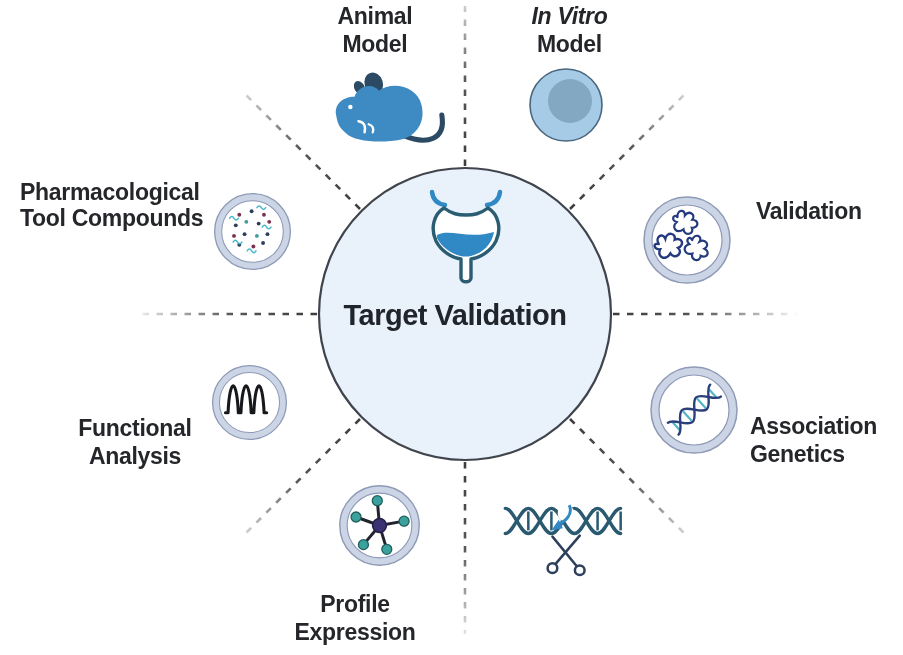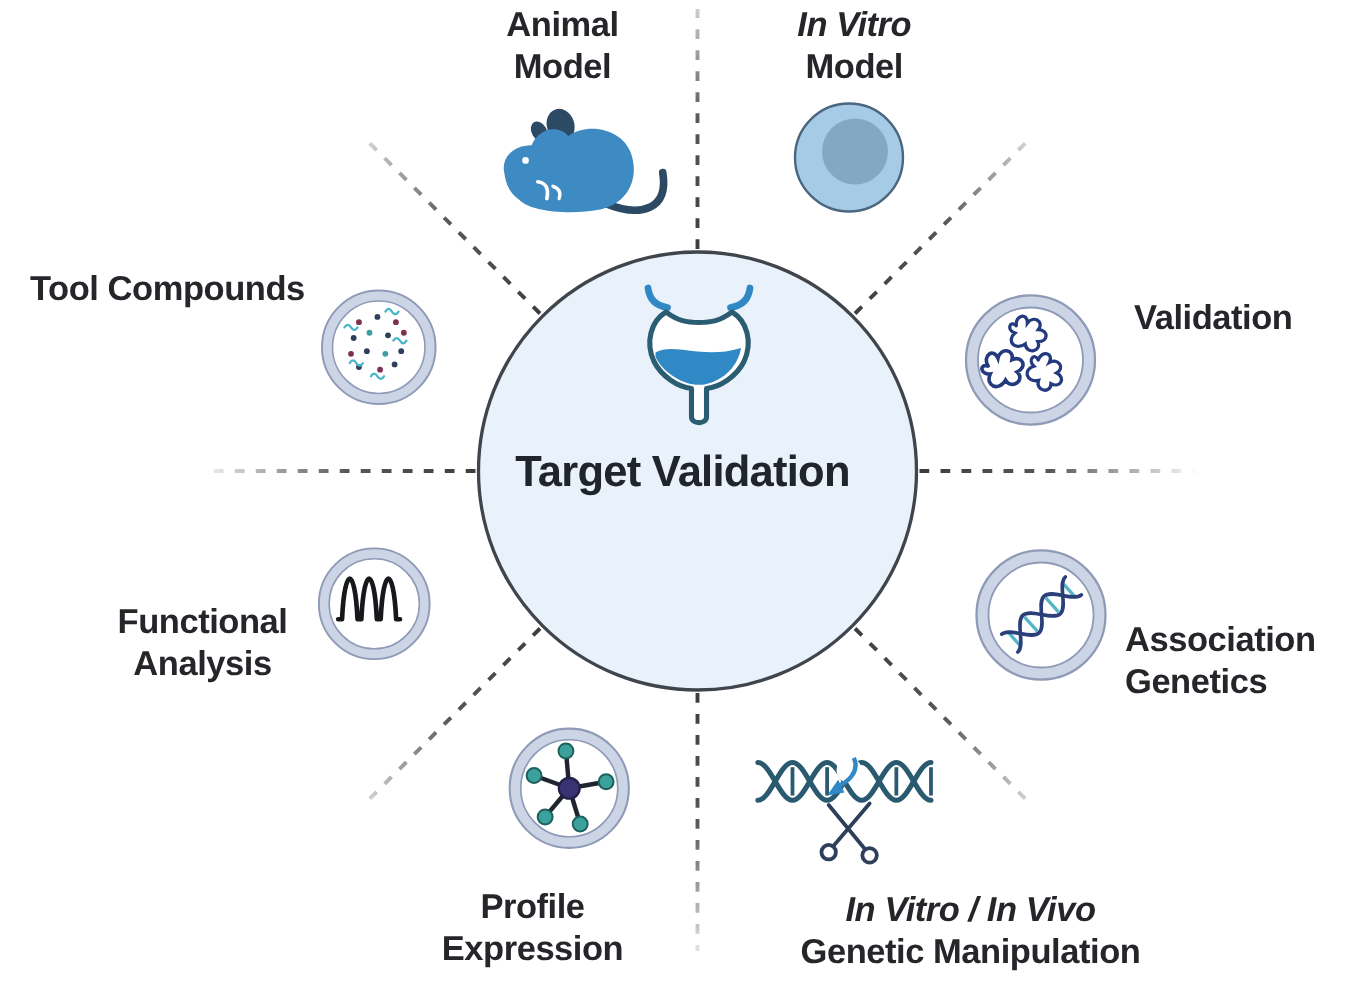--- a/index.html
+++ b/index.html
@@ -128,24 +128,20 @@
     <circle cx="63" cy="11" r="8" fill="#ffffff"></circle>
     <path d="M66,3 C70,12 62,19 54,22" fill="none" stroke="#3089c4" stroke-width="2.8"></path>
     <path d="M56,17 L49,27 L60,25 Z" fill="#3089c4"></path>
     <g fill="none" stroke="#2e3f5c" stroke-width="2.4" stroke-linecap="round">
       <line x1="76" y1="32" x2="53" y2="59"></line>
       <line x1="50" y1="33" x2="73" y2="61"></line>
       <circle cx="50" cy="63" r="4.6"></circle>
       <circle cx="76" cy="65" r="4.6"></circle>
     </g>
   </svg>
-  <div class="abs node-label" style="left:517px;top:592px;width:260px;">
-    <div class="it">In Vitro / In Vivo</div>
-    <div>Genetic Manipulation</div>
-  </div>
 
   <svg class="abs" style="left:337px;top:483px;" width="85" height="85" viewBox="0 0 92 92">
     <circle cx="46" cy="46" r="43" fill="#ccd5e5" stroke="#8e9ab6" stroke-width="1.5"></circle>
     <circle cx="46" cy="46" r="35" fill="#ffffff" stroke="#8e9ab6" stroke-width="1.2"></circle>
     <g transform="translate(46,46)">
       <g stroke="#20242e" stroke-width="3.2">
         <line x1="0" y1="0" x2="-2.4" y2="-26.9"></line>
         <line x1="0" y1="0" x2="-25.4" y2="-9.2"></line>
         <line x1="0" y1="0" x2="-17.4" y2="20.7"></line>
         <line x1="0" y1="0" x2="7.9" y2="25.8"></line>
@@ -164,26 +160,27 @@
   <div class="abs node-label" style="left:275px;top:590px;width:160px;">
     <div>Profile</div>
     <div>Expression</div>
   </div>
 
   <svg class="abs" style="left:210px;top:363px;" width="79" height="79" viewBox="0 0 92 92">
     <circle cx="46" cy="46" r="43" fill="#ccd5e5" stroke="#8e9ab6" stroke-width="1.5"></circle>
     <circle cx="46" cy="46" r="35" fill="#ffffff" stroke="#8e9ab6" stroke-width="1.2"></circle>
     <path d="M18,58 h3 c2,-42 10,-42 12,0 h3 c2,-42 10,-42 12,0 h3 c2,-42 10,-42 12,0 h3" fill="none" stroke="#16181c" stroke-width="3.6" stroke-linecap="round" stroke-linejoin="round"></path>
   </svg>
-  <div class="abs node-label" style="left:60px;top:400px;width:150px;">
+  <div class="abs node-label" style="left:60px;top:414px;width:150px;">
     <div>Functional</div>
     <div>Analysis</div>
   </div>
 
   <div class="abs node-label left" style="left:20px;top:179px;width:200px;line-height:26px;">
+    <div>Pharmacological</div>
     <div>Tool Compounds</div>
   </div>
   <svg class="abs" style="left:212px;top:191px;" width="81" height="81" viewBox="0 0 92 92">
     <circle cx="46" cy="46" r="43" fill="#ccd5e5" stroke="#8e9ab6" stroke-width="1.5"></circle>
     <circle cx="46" cy="46" r="35" fill="#ffffff" stroke="#8e9ab6" stroke-width="1.2"></circle>
     <g fill="#7c3150">
       <circle cx="31" cy="27" r="2.2"></circle>
         <circle cx="59" cy="27" r="2.2"></circle>
       <circle cx="25" cy="51" r="2.2"></circle>
         <circle cx="47" cy="63" r="2.2"></circle>

